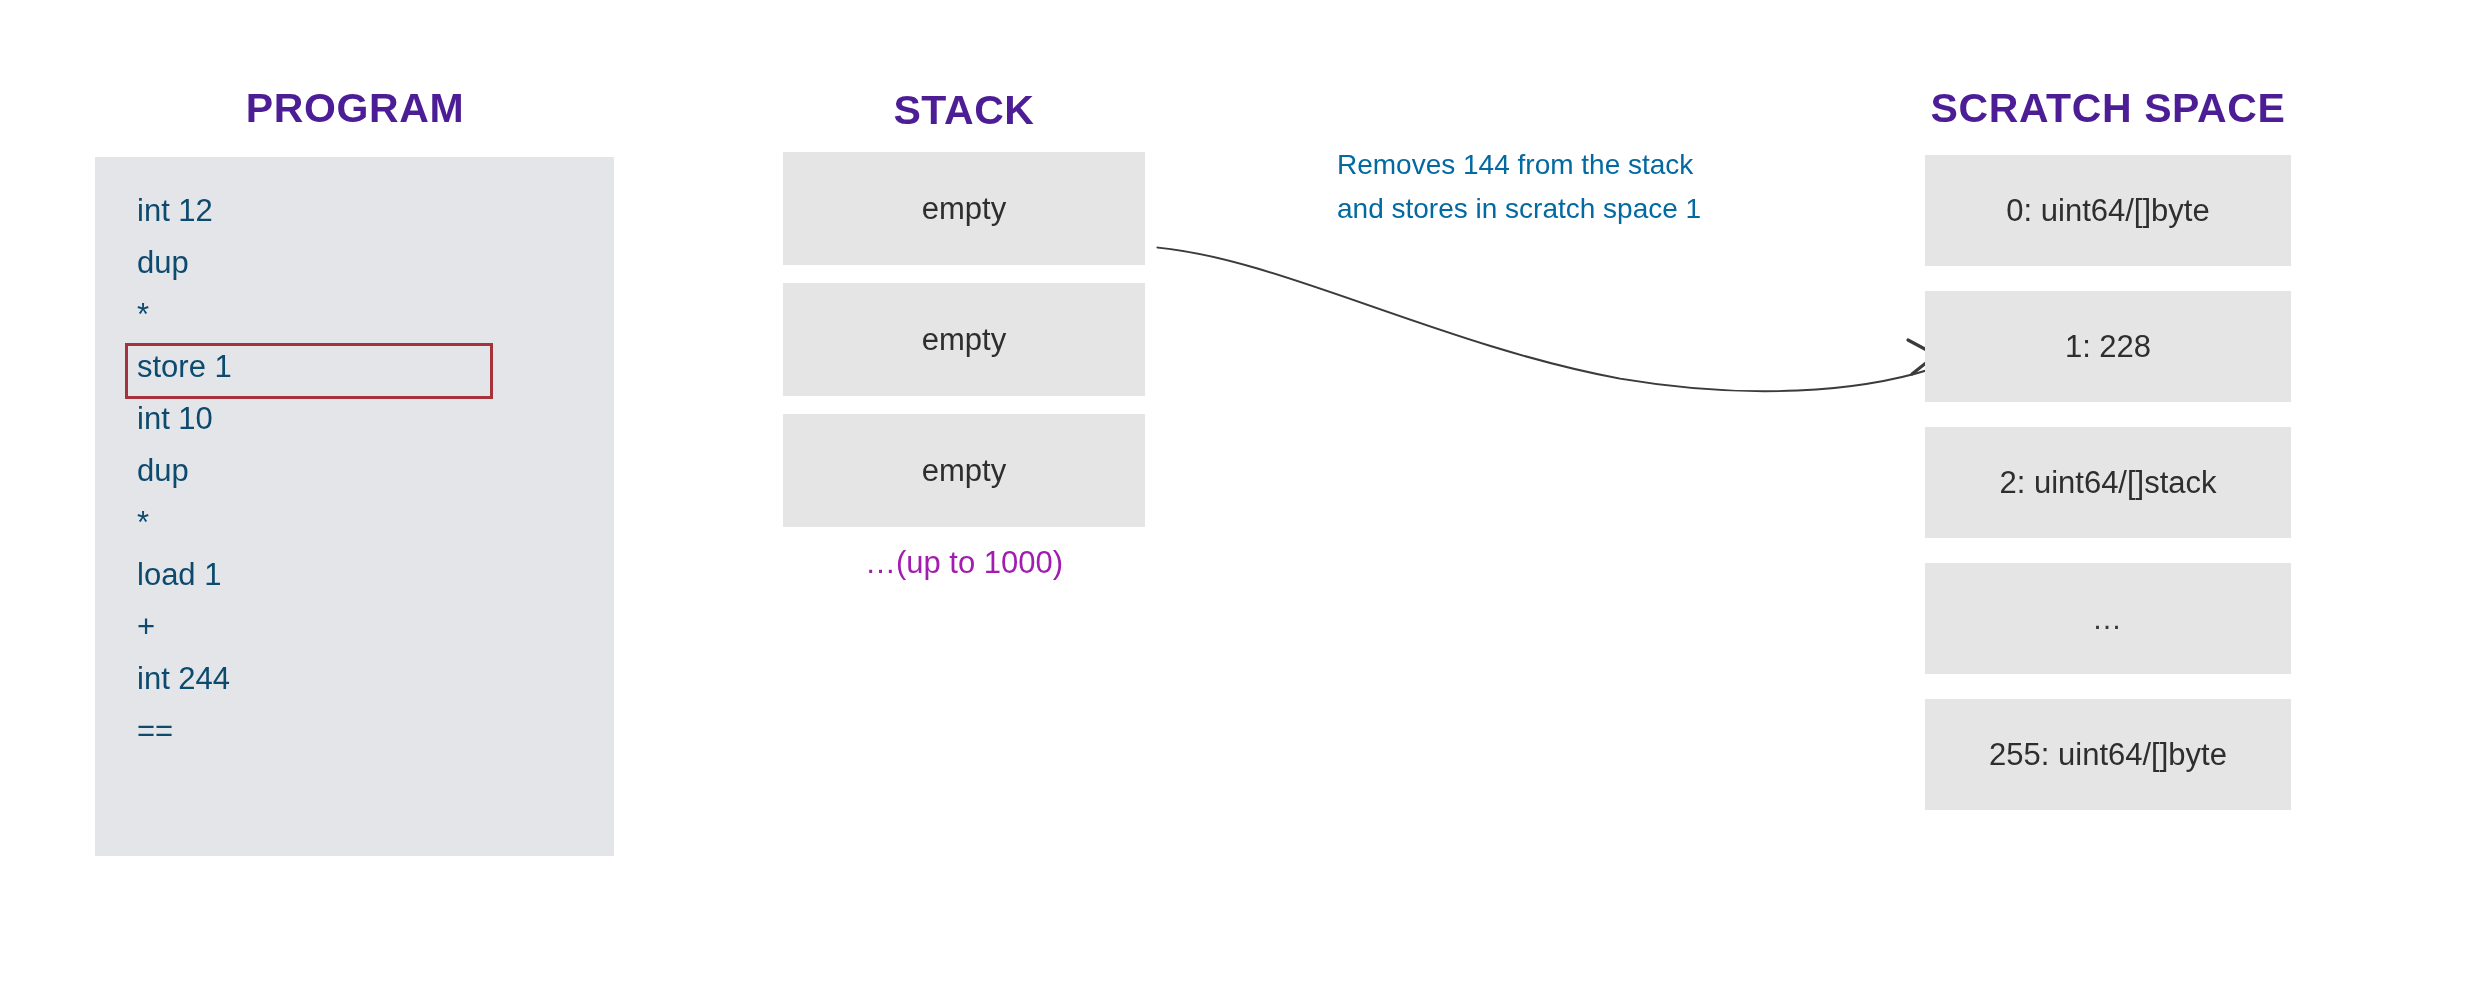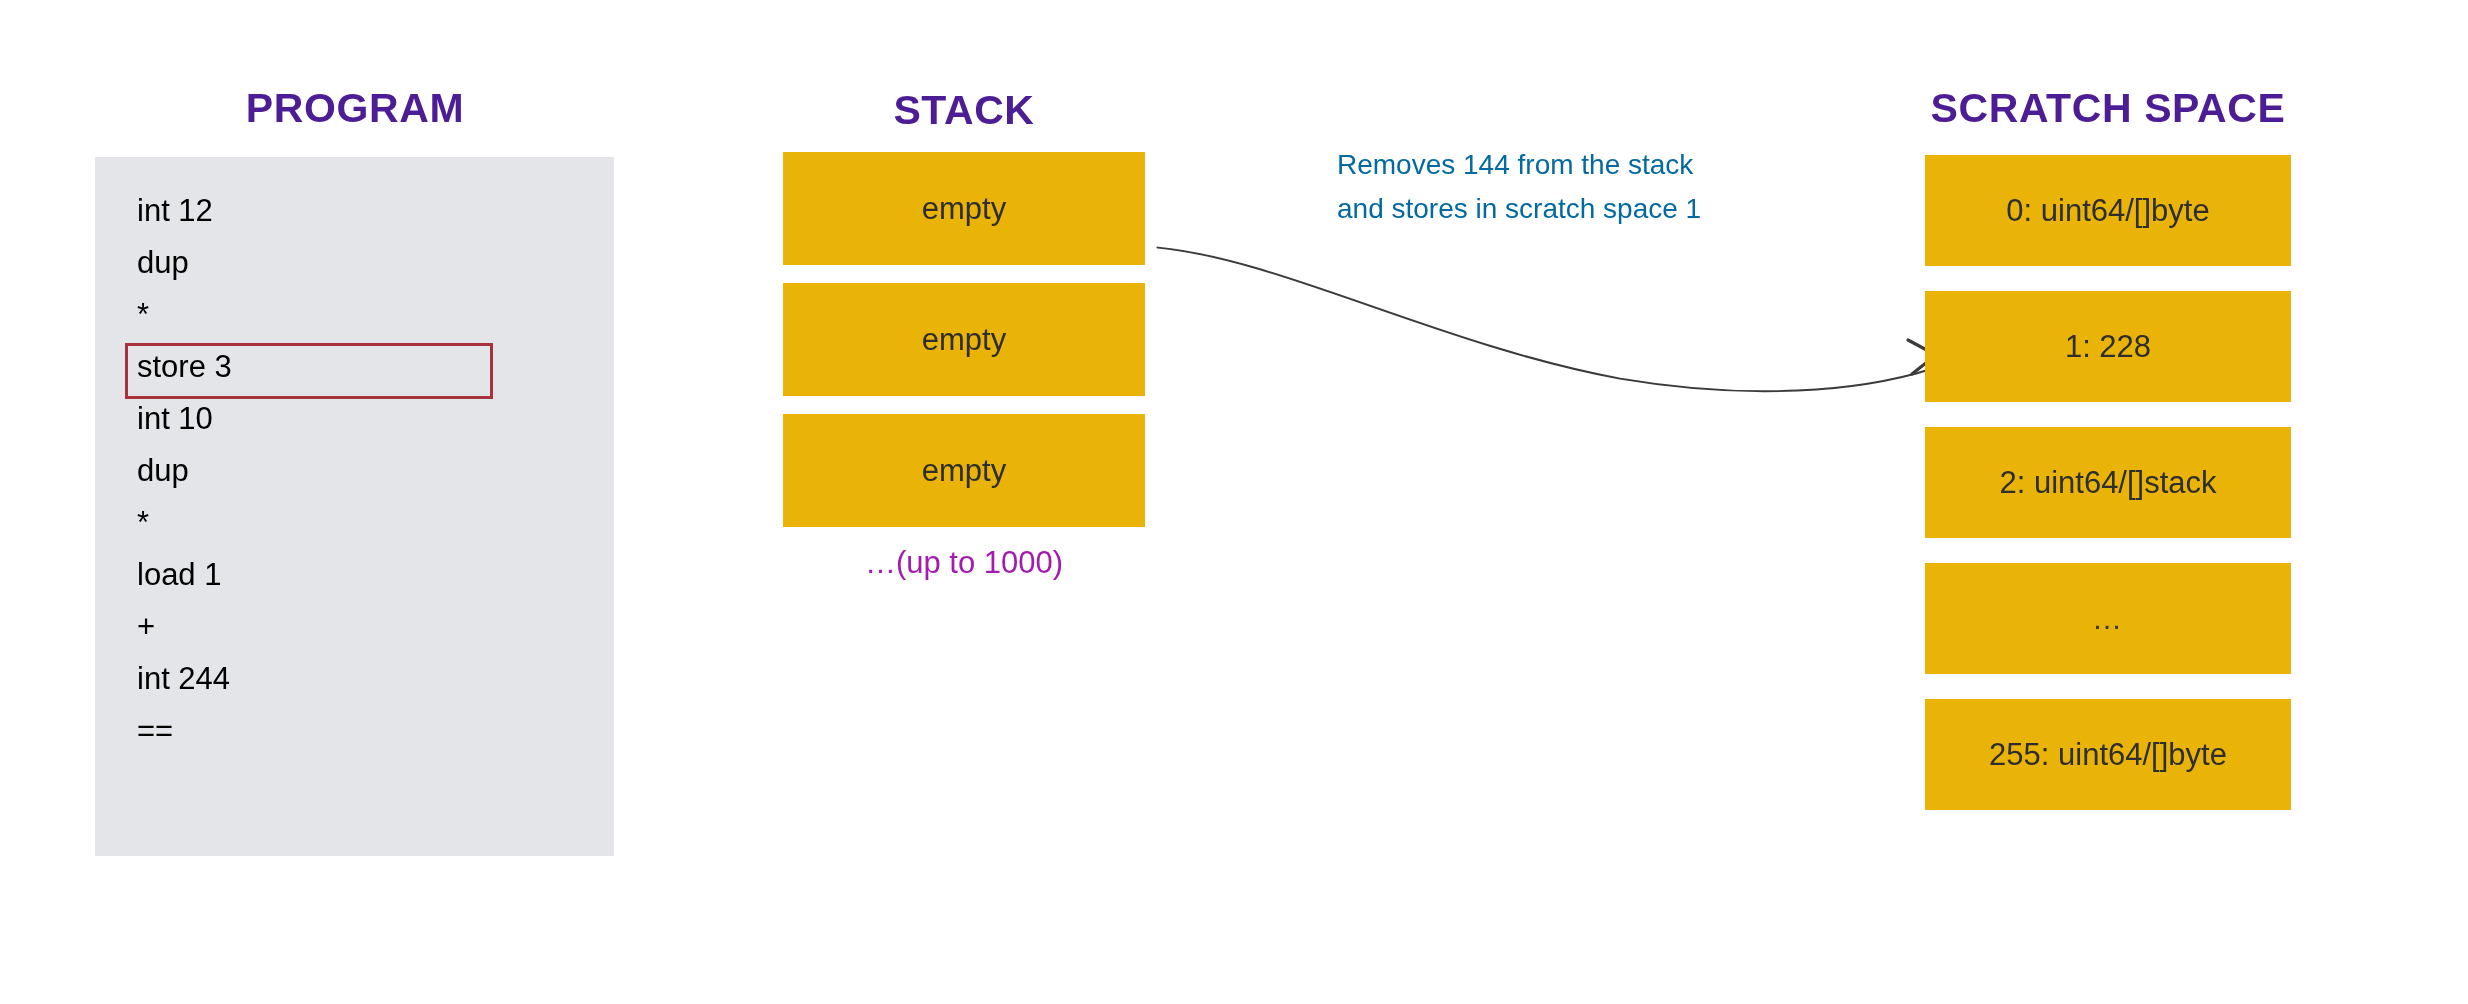--- a/index.html
+++ b/index.html
@@ -47,21 +47,21 @@
   }
   .program-list {
     position: absolute;
     left: 42px;
     top: 28px;
     right: 10px;
   }
   .program-line {
     font-size: 31px;
     line-height: 52px;
-    color: #000000;
+    color: #0c4a6e;
     white-space: nowrap;
     height: 52px;
     display: block;
   }
   .program-line.highlight {
     position: relative;
   }
   .highlight-box {
     position: absolute;
     left: 125px;
@@ -76,21 +76,21 @@
   
   #stack-title { left: 783px; top: 90px; width: 362px; }
 
   .stack-wrap {
     position: absolute;
     left: 783px;
     top: 152px;
     width: 362px;
   }
   .cell {
-    background: #eab308;
+    background: #e5e5e5;
     display: flex;
     align-items: center;
     justify-content: center;
     font-size: 31px;
     color: #2e2e2e;
     box-sizing: border-box;
   }
   .stack-cell {
     height: 113px;
     margin-bottom: 18px;
@@ -153,21 +153,21 @@
 
 <div class="canvas">
 
   <div class="col-title" id="program-title">PROGRAM</div>
 
   <div class="program-panel">
     <div class="program-list" id="program-list">
         <div class="program-line">int 12</div>
         <div class="program-line">dup</div>
         <div class="program-line">*</div>
-        <div class="program-line highlight">store 3</div>
+        <div class="program-line highlight">store 1</div>
         <div class="program-line">int 10</div>
         <div class="program-line">dup</div>
         <div class="program-line">*</div>
         <div class="program-line">load 1</div>
         <div class="program-line">+</div>
         <div class="program-line">int 244</div>
         <div class="program-line">==</div>
       </div>
   </div>
 

